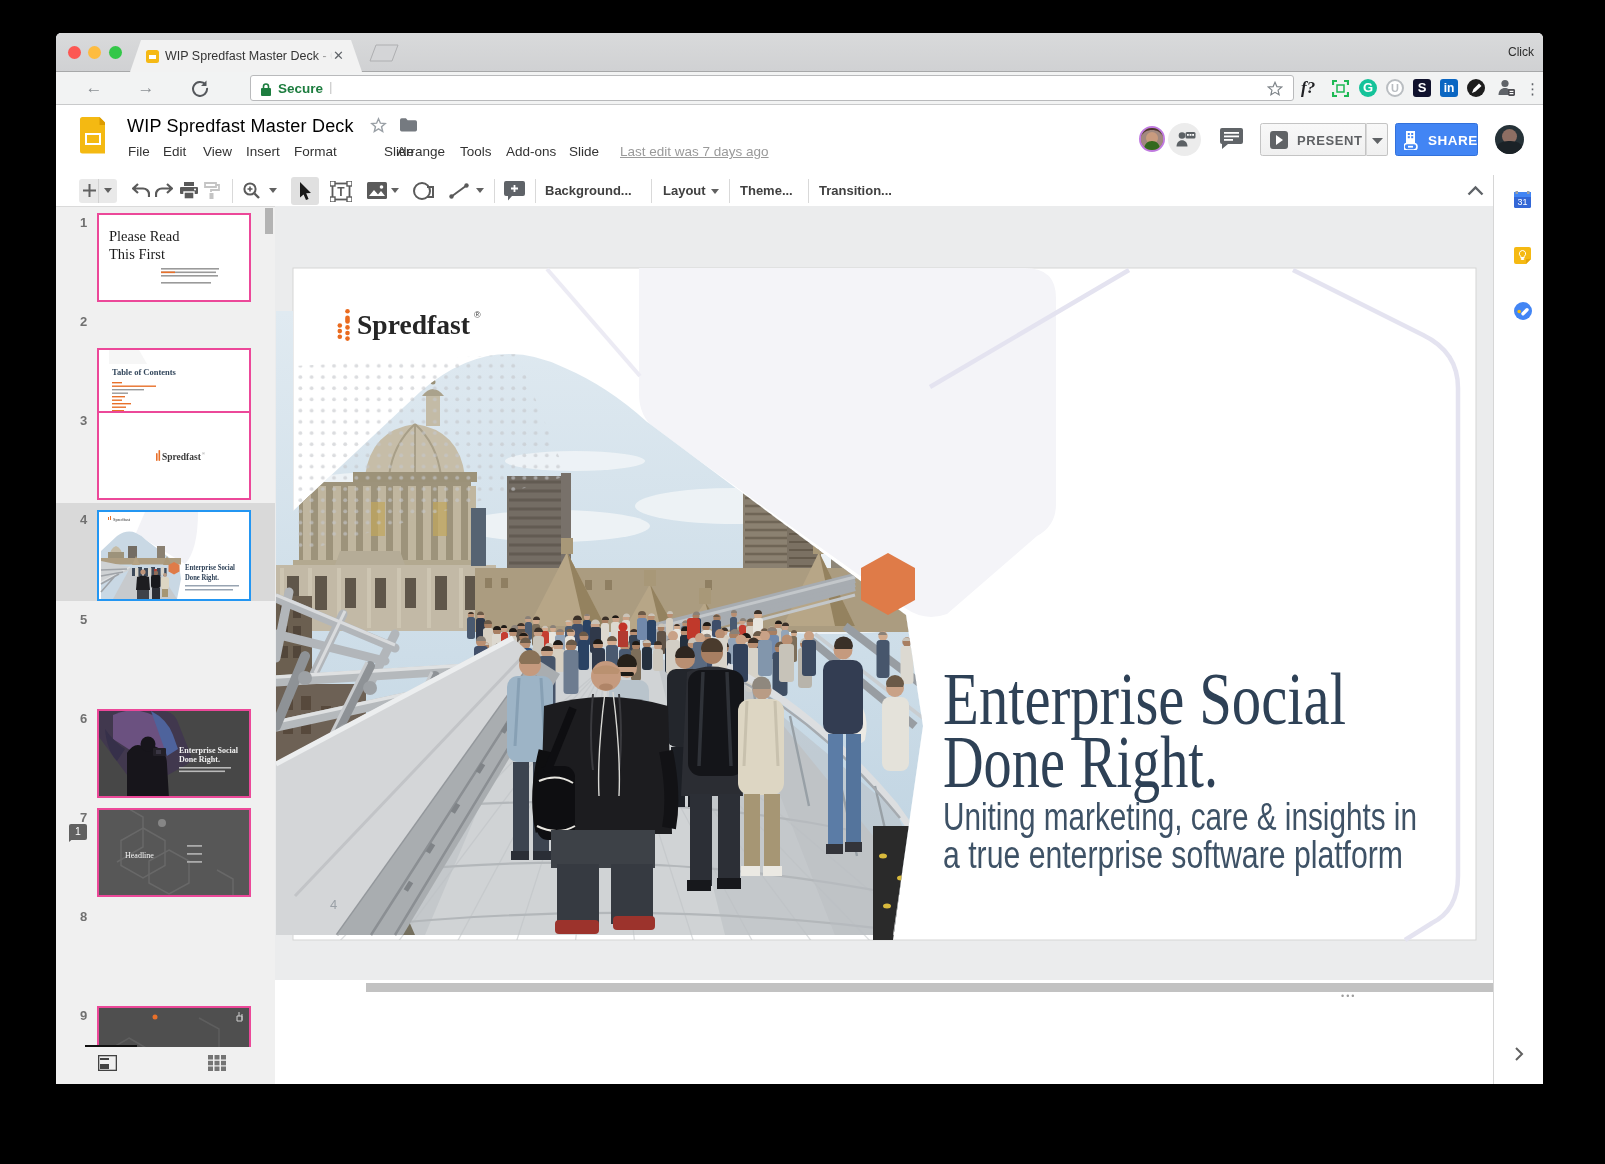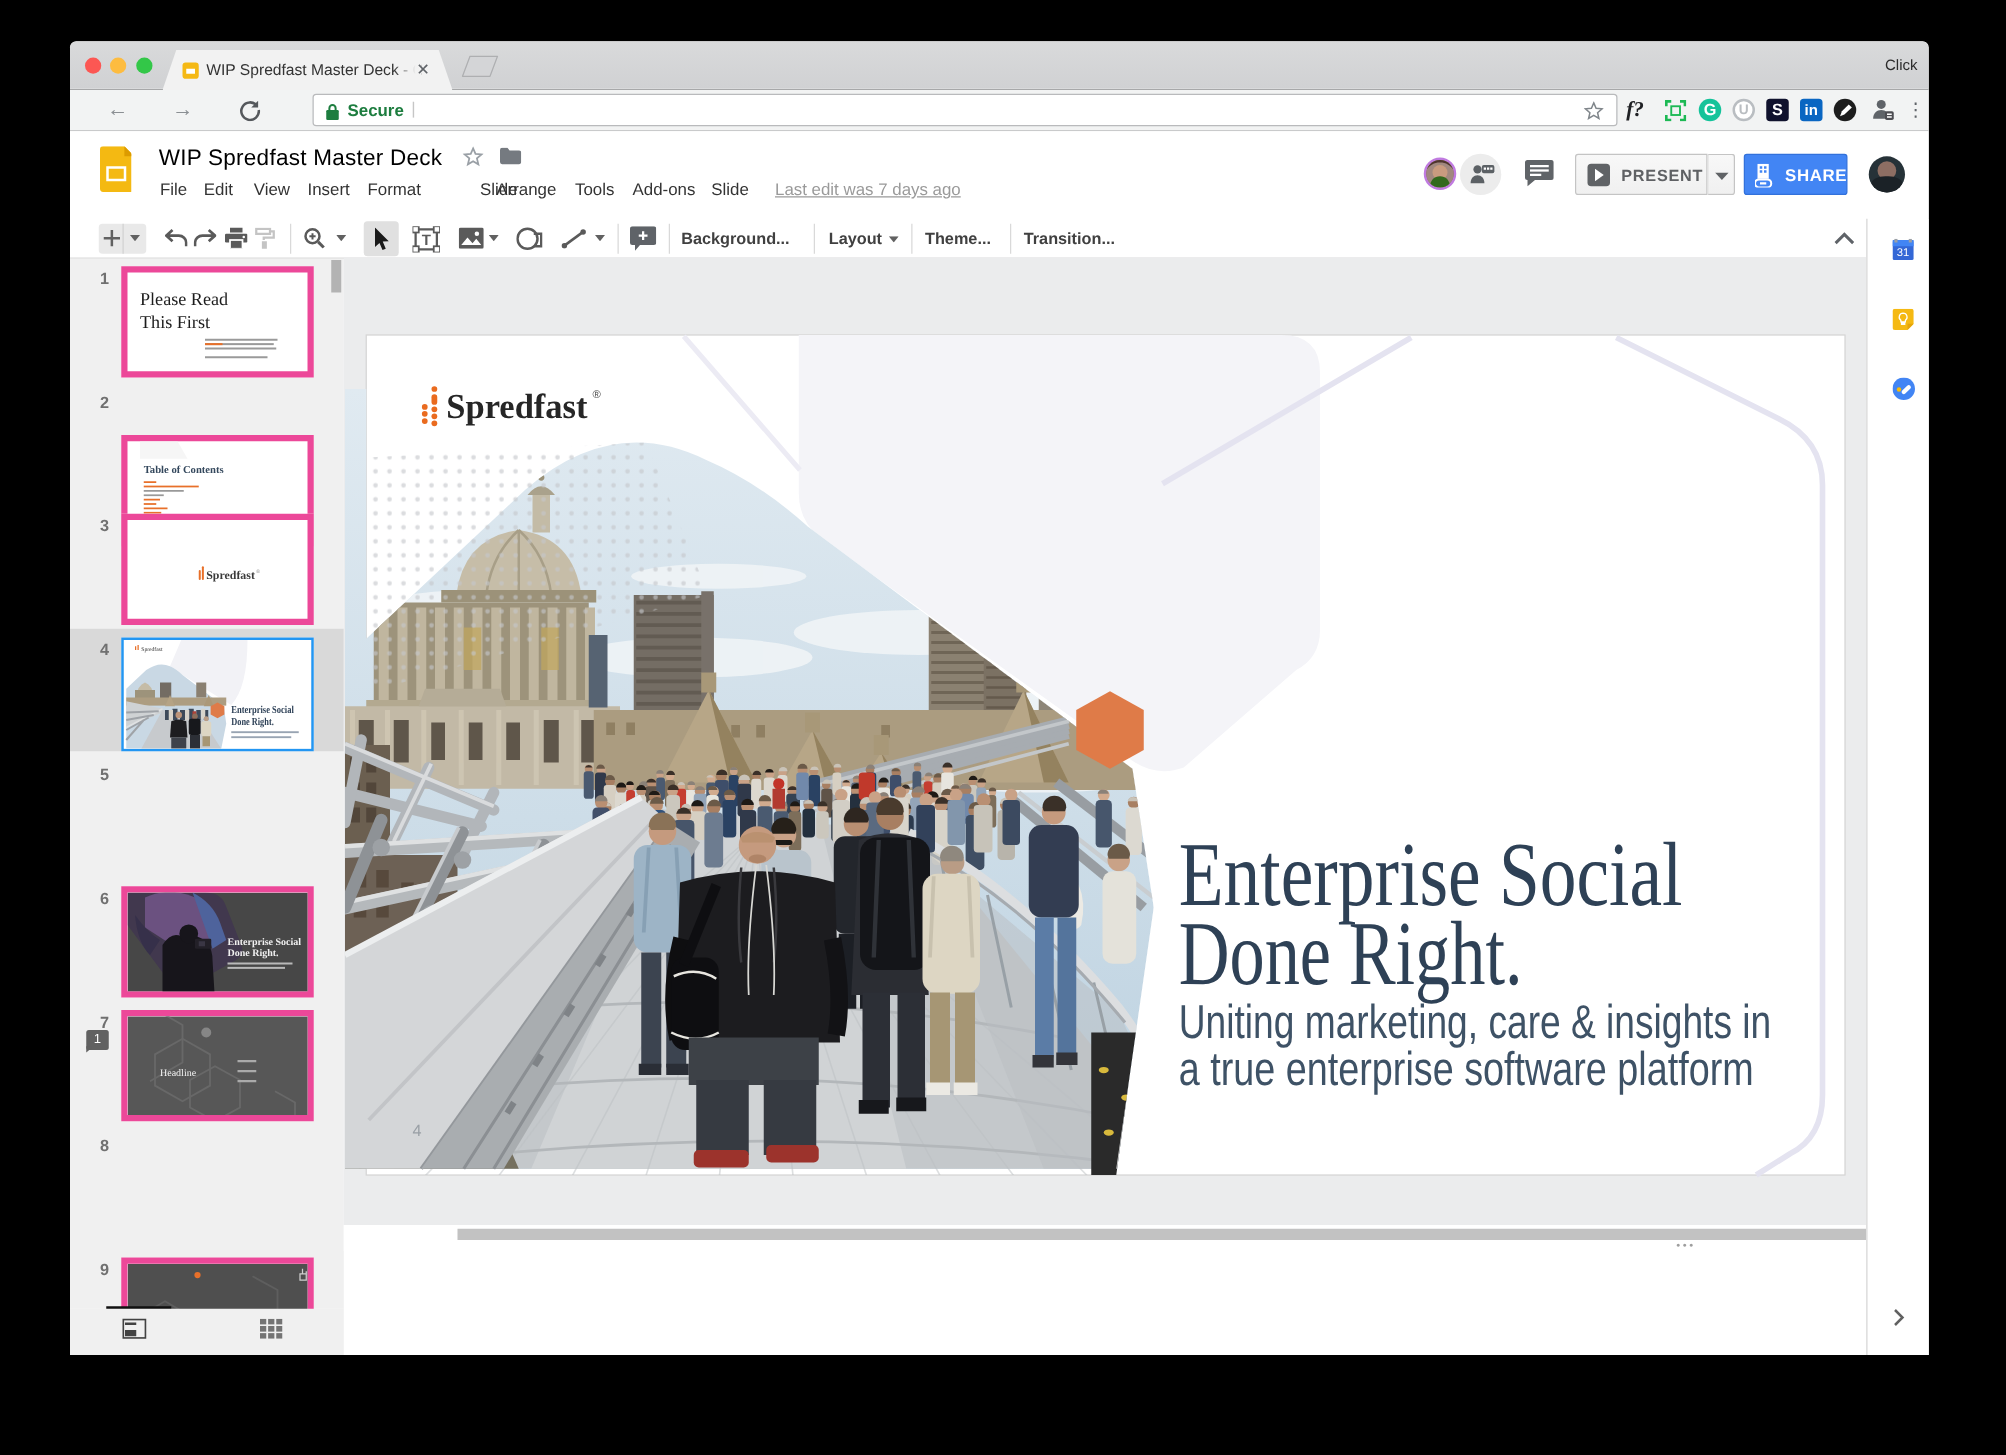--- a/index.html
+++ b/index.html
@@ -23,21 +23,21 @@
 #doctitle{position:absolute;left:71px;top:11px;font-size:18px;color:#000;letter-spacing:0.2px;}
 .menu{position:absolute;top:39px;font-size:13.5px;color:#333;}
 
 #toolbar{position:absolute;left:0;top:142px;width:1437px;height:32px;background:#fff;border-bottom:1px solid #dadada;}
 .tbtxt{position:absolute;top:8px;font-size:13px;font-weight:bold;color:#404040;}
 .tbsep{position:absolute;top:4px;width:1px;height:24px;background:#d9d9d9;}
 
 #strip{position:absolute;left:0;top:174px;width:219px;height:840px;background:#f0f0f0;}
 #stripbottom{position:absolute;left:0;top:1014px;width:219px;height:37px;background:#f0f0f0;}
 .thumbnum{position:absolute;left:24px;font-size:13px;color:#707070;font-weight:bold;}
-.thumb{position:absolute;left:41px;width:154px;height:89px;background:#fff;border:5px solid #ec4899;overflow:hidden;}
+.thumb{position:absolute;left:41px;width:154px;height:89px;background:#fff;border:2px solid #ec4899;overflow:hidden;}
 .thumb svg{position:absolute;left:0;top:0;}
 
 #canvas{position:absolute;left:219px;top:173px;width:1218px;height:774px;background:#ebeced;overflow:hidden;}
 #hscroll{position:absolute;left:219px;top:947px;width:1218px;height:21px;background:#fff;}
 #notes{position:absolute;left:219px;top:968px;width:1218px;height:83px;background:#fff;border-top:1px solid #d9d9d9;}
 #sidebar{position:absolute;left:1437px;top:142px;width:67px;height:909px;background:#fff;border-left:1px solid #d6d6d6;}
 </style>
 </head>
 <body>
 <div id="win">

